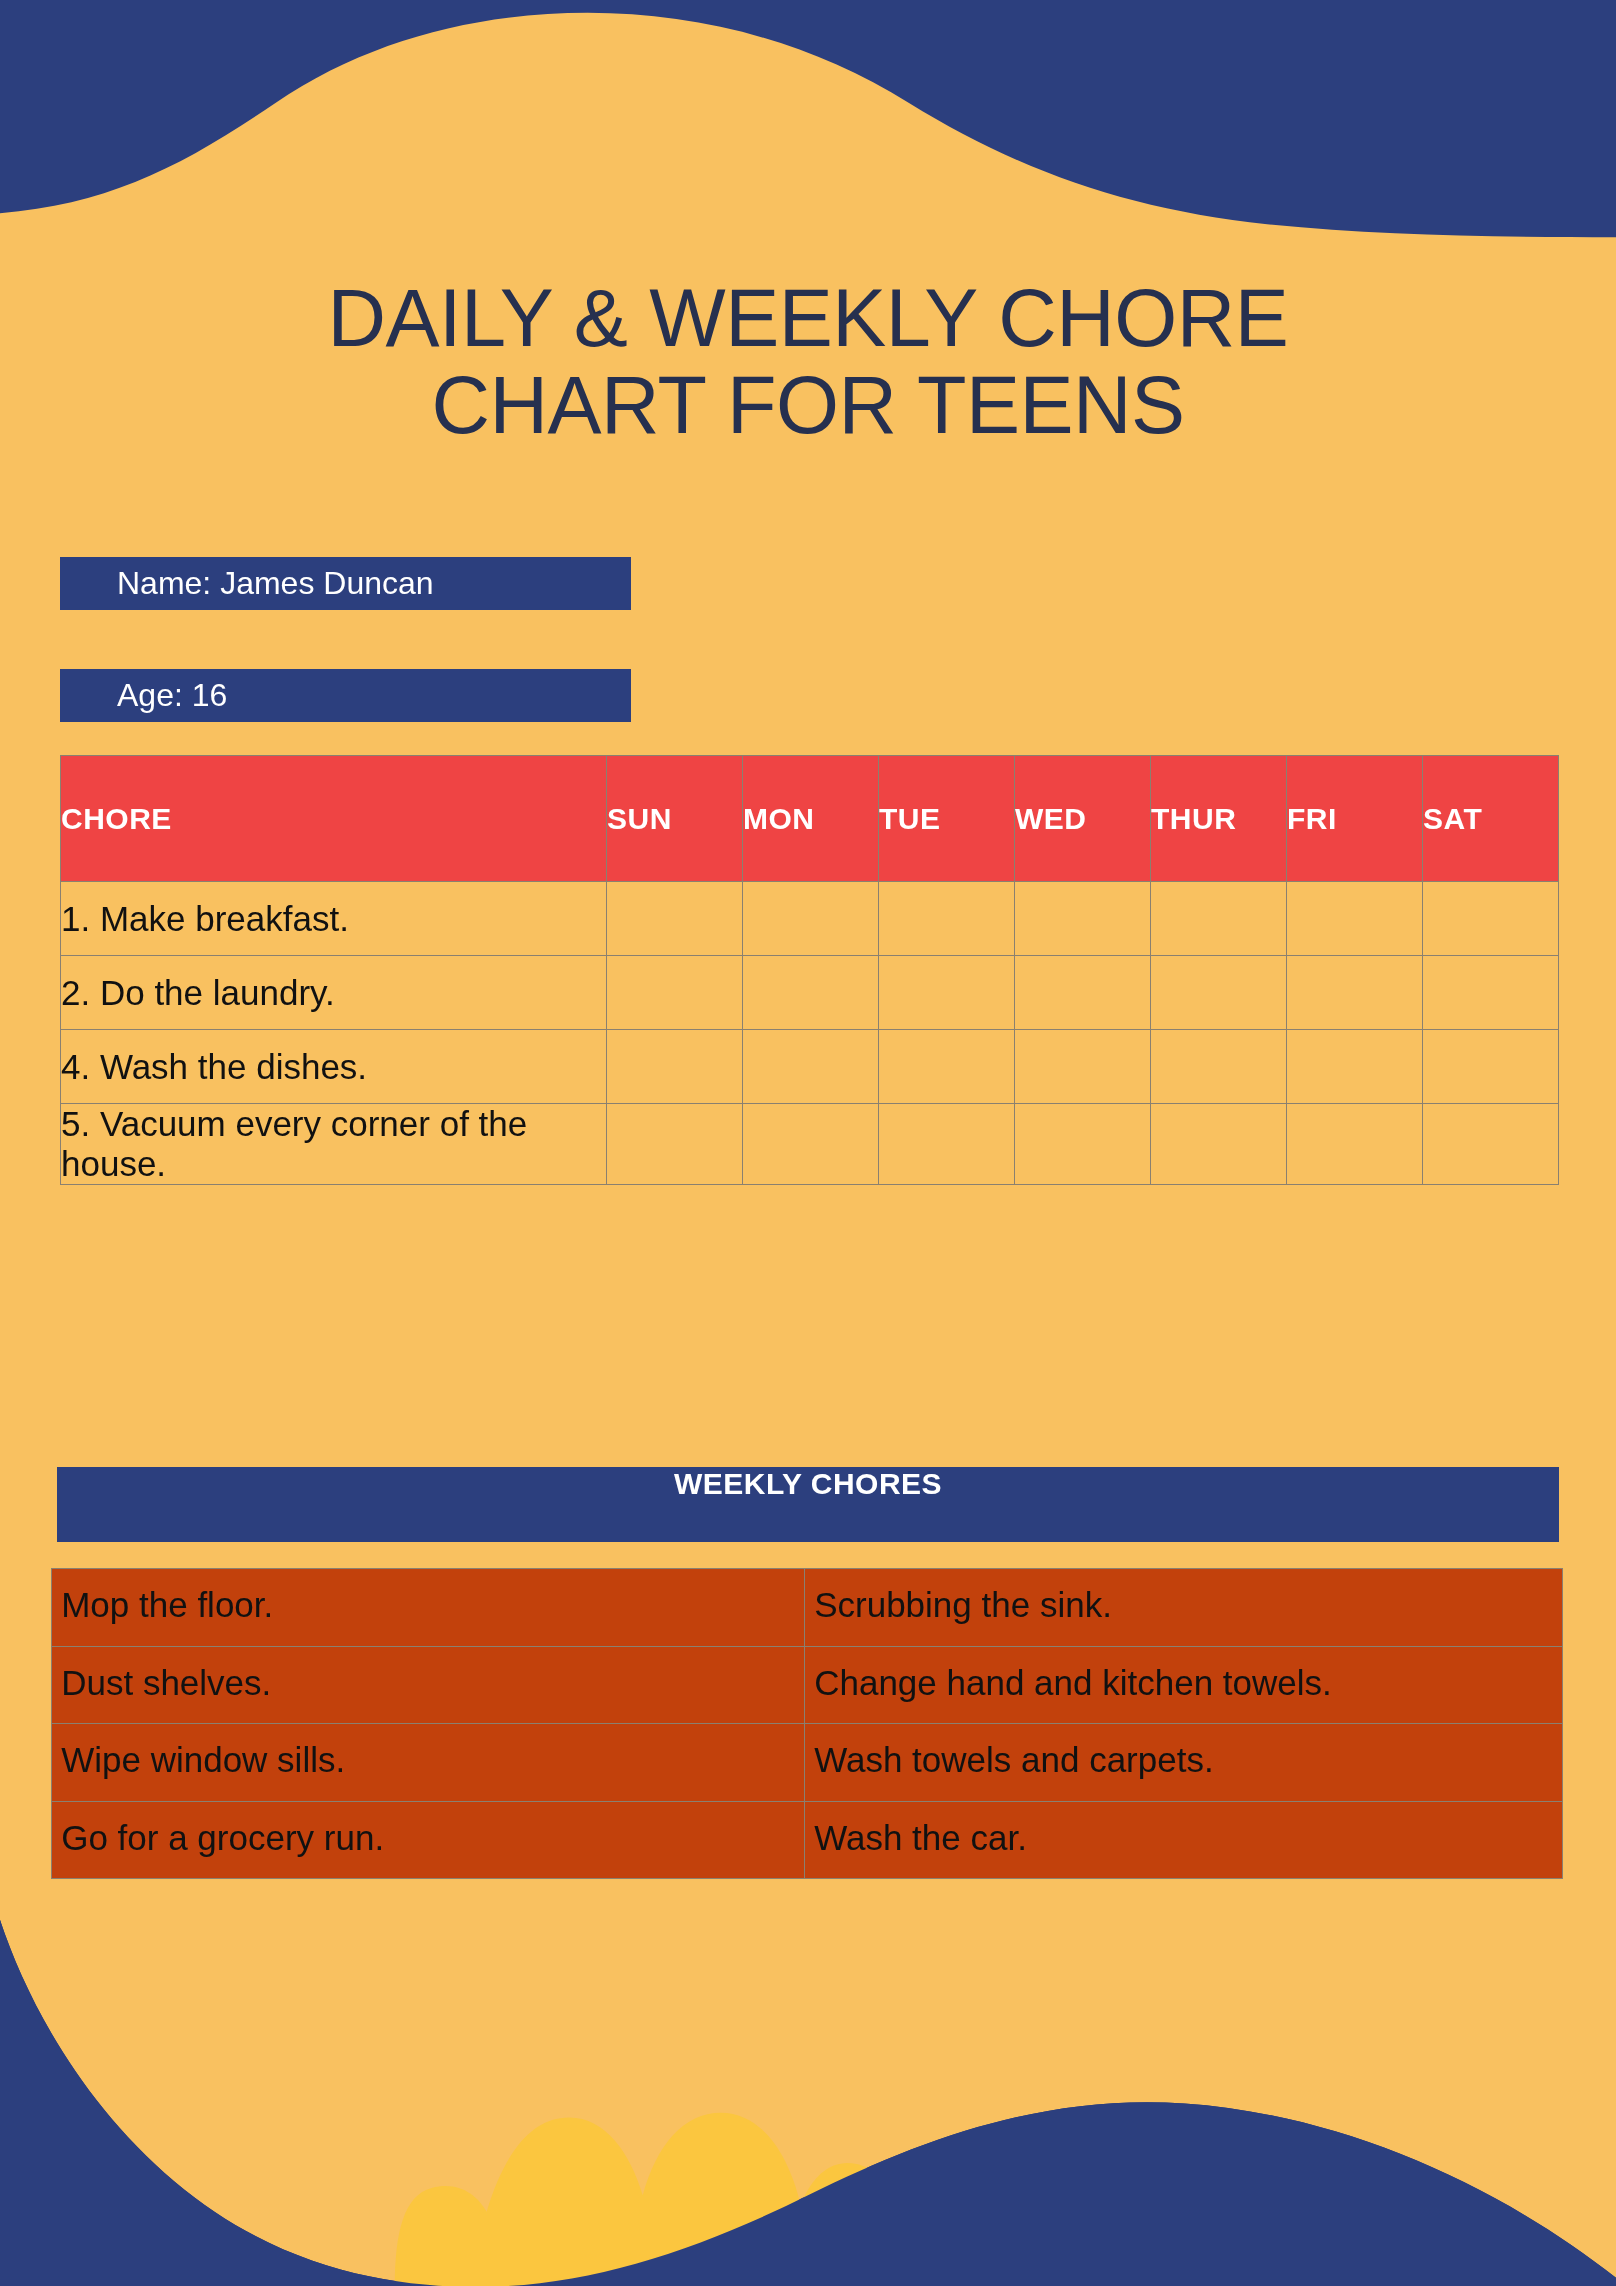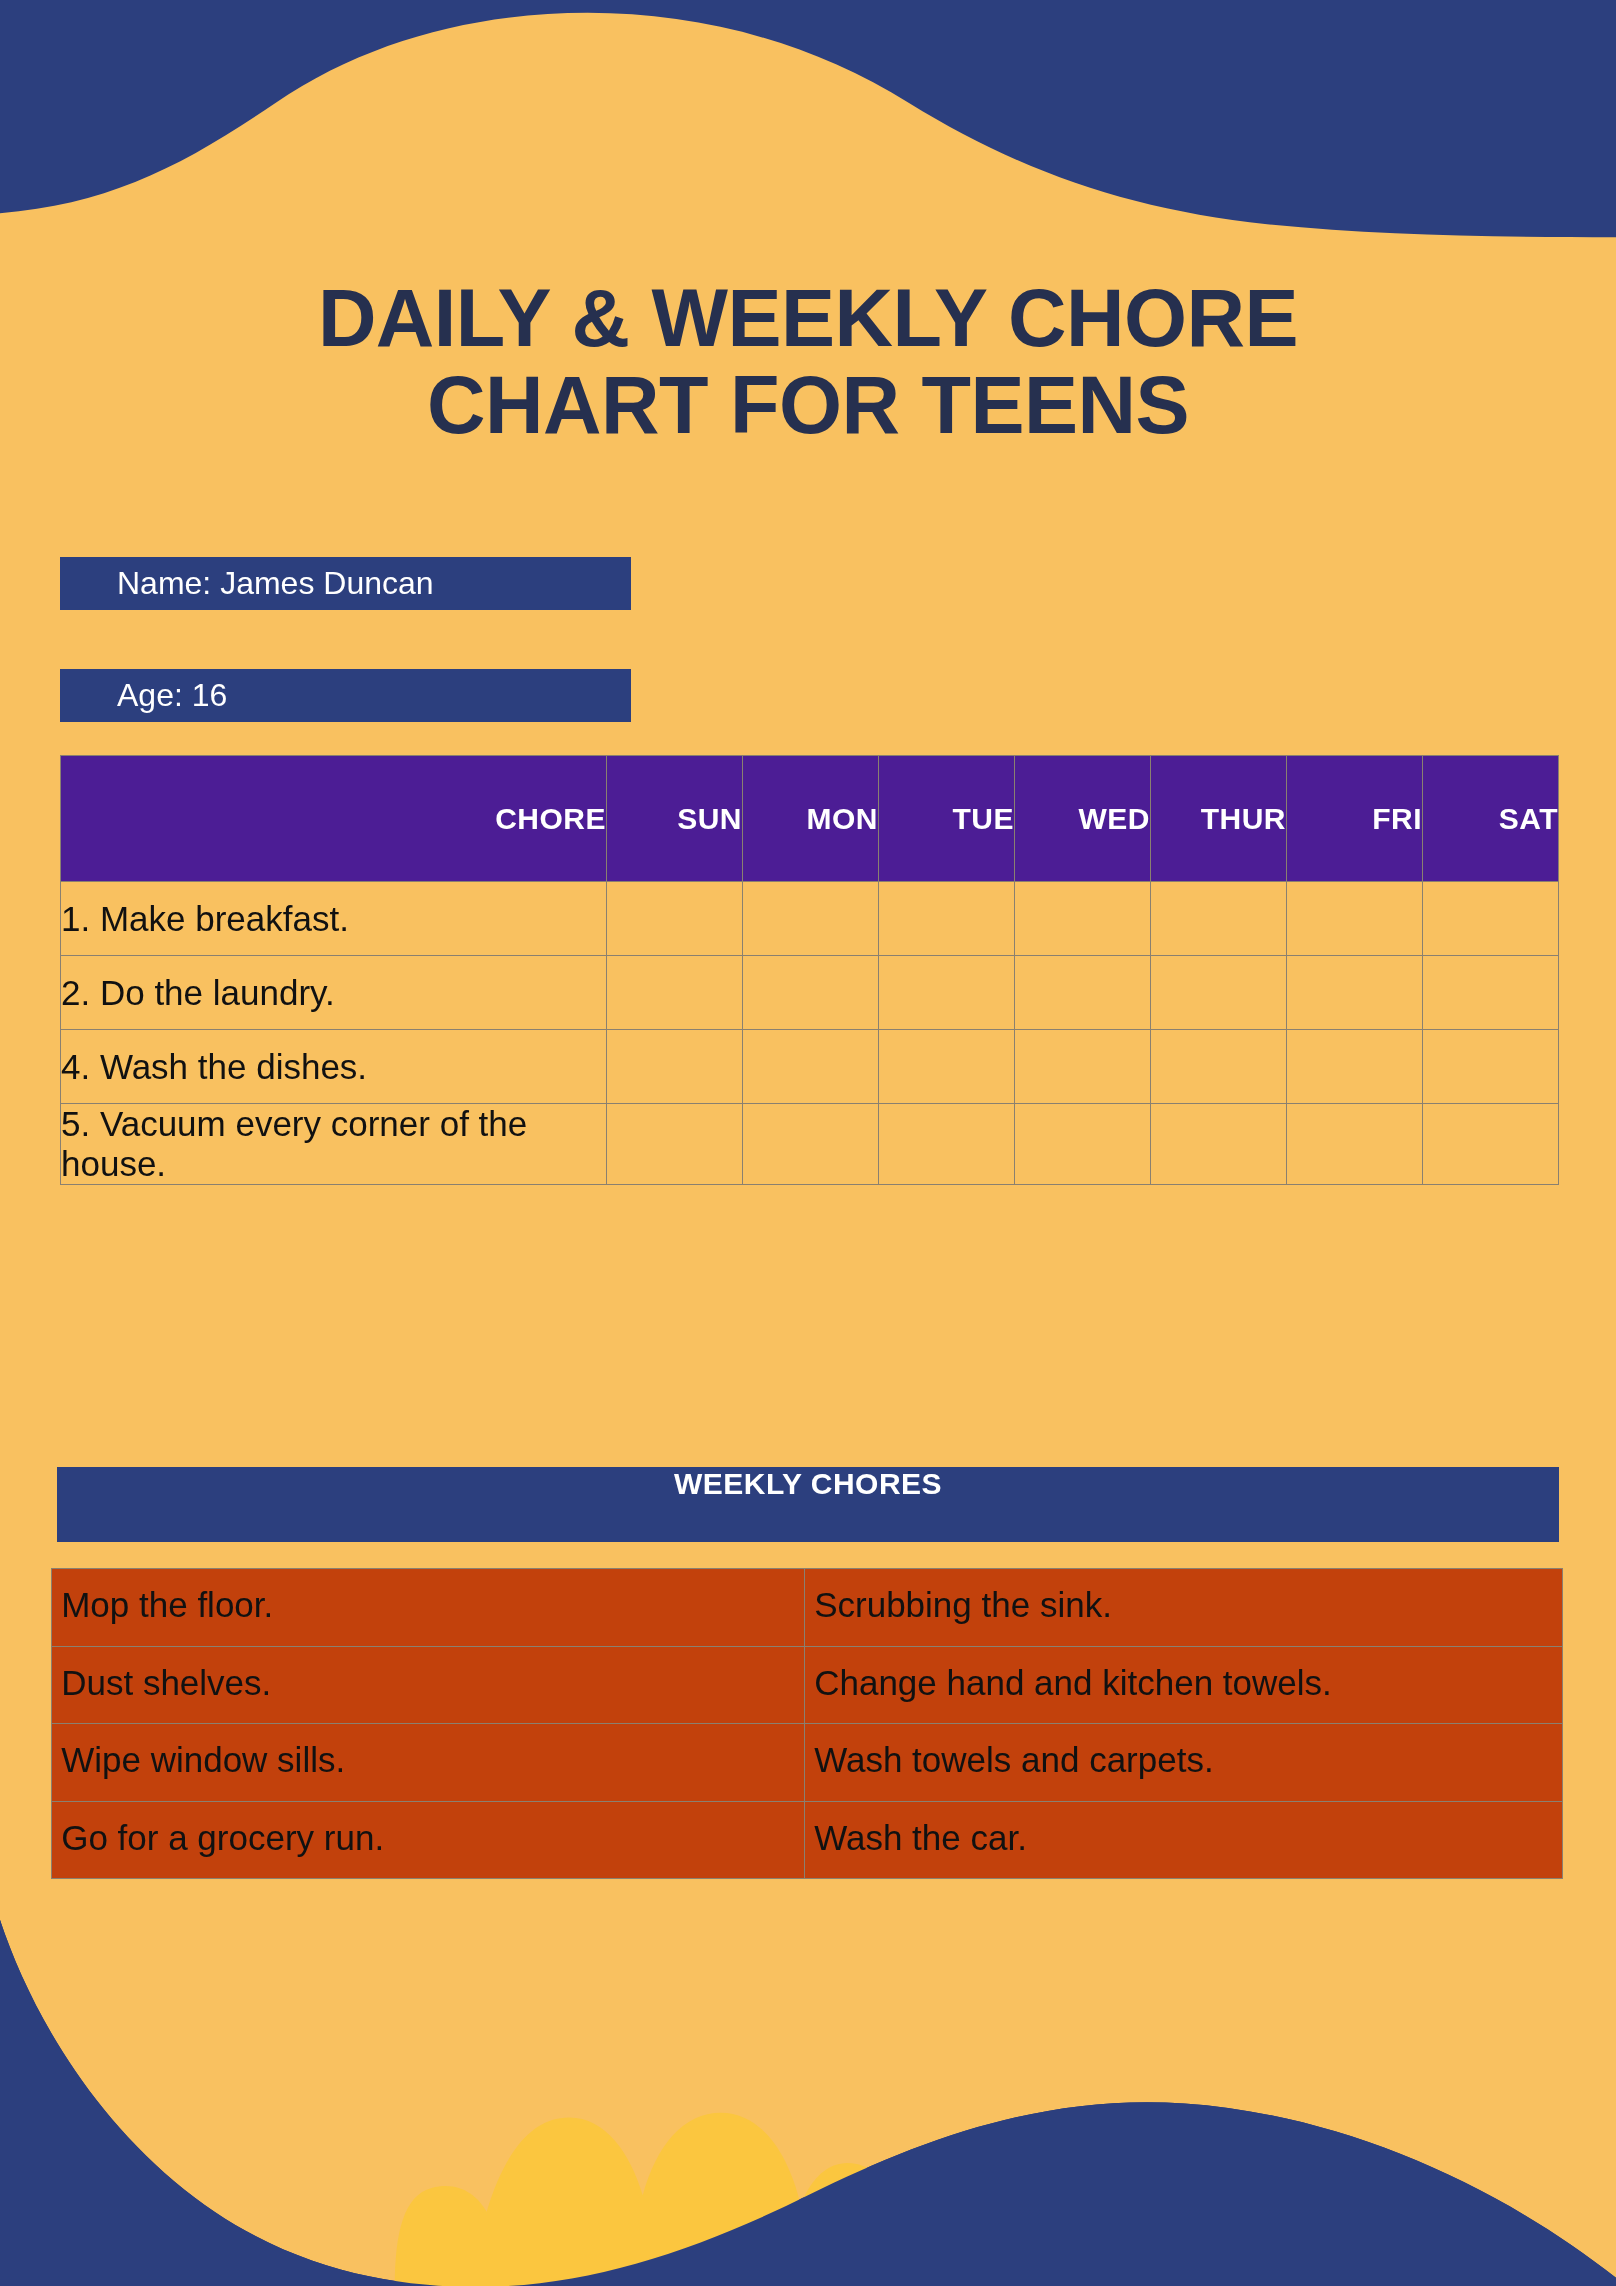--- a/index.html
+++ b/index.html
@@ -35,21 +35,21 @@
   
   .title {
     position: absolute;
     top: 275px;
     left: 0;
     width: 1616px;
     text-align: center;
     color: #26304F;
     font-size: 81px;
     line-height: 1.08;
-    font-weight: bold;
+    font-weight: normal;
     letter-spacing: -0.5px;
   }
   .title-line { display: block; white-space: nowrap; }
 
   
   .field-bar {
     position: absolute;
     left: 60px;
     width: 571px;
     height: 53px;
@@ -72,26 +72,26 @@
     width: 1497px;
     border-collapse: collapse;
     table-layout: fixed;
   }
   .daily-table th,
   .daily-table td {
     border: 0.9px solid #8A8070;
     padding: 0;
   }
   .daily-table thead th {
-    background: #4c1d95;
+    background: #ef4444;
     color: #FFFFFF;
     height: 125px;
     font-size: 30px;
     font-weight: bold;
-    text-align: right;
+    text-align: left;
     vertical-align: middle;
     letter-spacing: 0.5px;
   }
   .daily-table tbody td {
     height: 73px;
     vertical-align: middle;
     background: #F9C160;
   }
   .chore-cell {
     font-size: 35px;

